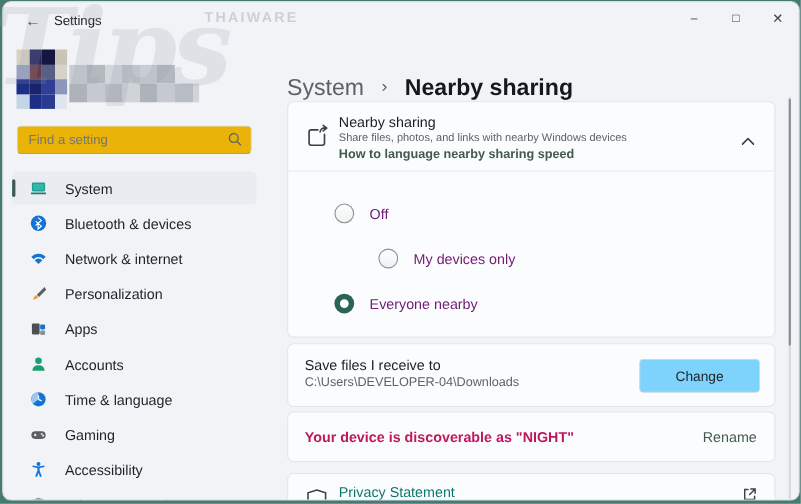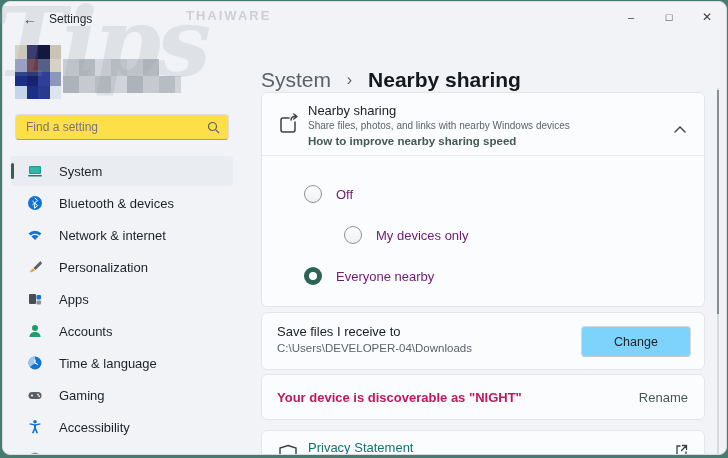--- a/index.html
+++ b/index.html
@@ -37,21 +37,21 @@
   .avatar span:nth-child(11){background:#2f3f96;} .avatar span:nth-child(12){background:#8d96bb;}
   .avatar span:nth-child(13){background:#c6d4e8;} .avatar span:nth-child(14){background:#1b2f86;}
   .avatar span:nth-child(15){background:#2a3a8f;} .avatar span:nth-child(16){background:#dfe5ee;}
   .name-mosaic-1 { position:absolute; left:60px; top:57px; width:96px; height:17px;
     background:repeating-linear-gradient(90deg,#c9cdd3 0 16px,#b4b9c0 16px 32px,#d3d6db 32px 48px,#bfc4ca 48px 64px); }
   .name-mosaic-2 { position:absolute; left:60px; top:74px; width:118px; height:17px;
     background:repeating-linear-gradient(90deg,#aeb3bb 0 16px,#c6cad0 16px 32px,#b8bdc4 32px 48px,#d0d3d8 48px 64px); }
 
   
   .search-box { position:absolute; left:12px; top:112px; width:214px; height:26px;
-    background:#fde047; border:1px solid #dcdee1; border-bottom:1px solid #9a9da1; border-radius:4px; }
+    background:#eab308; border:1px solid #dcdee1; border-bottom:1px solid #9a9da1; border-radius:4px; }
   .search-box input { position:absolute; left:10px; top:0; width:170px; height:24px; border:0; outline:0;
     font-size:12px; color:#5d6269; background:transparent; font-family:inherit; }
   .search-icon { position:absolute; right:8px; top:5px; }
 
   .nav { position:absolute; left:8px; top:154px; width:222px; }
   .nav-item { position:relative; height:30px; margin-bottom:2px; border-radius:4px;
     display:flex; align-items:center; cursor:pointer; }
   .nav-item.selected { background:#e9ecf0; }
   .nav-item .pill { display:none; }
   .nav-item.selected .pill { display:block; position:absolute; left:0; top:7px; width:3px; height:16px;
@@ -275,21 +275,21 @@
 
   <div class="card card1">
     <span class="exp-icon">
       <svg width="24" height="24" viewBox="0 0 24 24" fill="none" stroke="#3c4043" stroke-width="1.5" stroke-linecap="round" stroke-linejoin="round">
           <path d="M18 10 V18 a2 2 0 0 1 -2 2 H6 a2 2 0 0 1 -2 -2 V8 a2 2 0 0 1 2 -2 h6"></path>
           <path d="M14 8 C14 5.5 16 4 19.5 4.3 M16.8 2 L20 4.5 L16.8 7"></path>
         </svg>
     </span>
     <span class="exp-title">Nearby sharing</span>
     <span class="exp-desc">Share files, photos, and links with nearby Windows devices</span>
-    <span class="exp-link">How to improve nearby sharing speed</span>
+    <span class="exp-link">How to language nearby sharing speed</span>
     <span class="chevron">
       <svg width="12" height="7" viewBox="0 0 12 7" fill="none" stroke="#3c4043" stroke-width="1.4" stroke-linecap="round">
           <polyline points="1,6 6,1 11,6"></polyline>
         </svg>
     </span>
     <div class="card1-sep"></div>
 
     <div class="radio-row" style="top:92px;">
       <span class="radio"></span>
       <span class="rlabel">Off</span>

